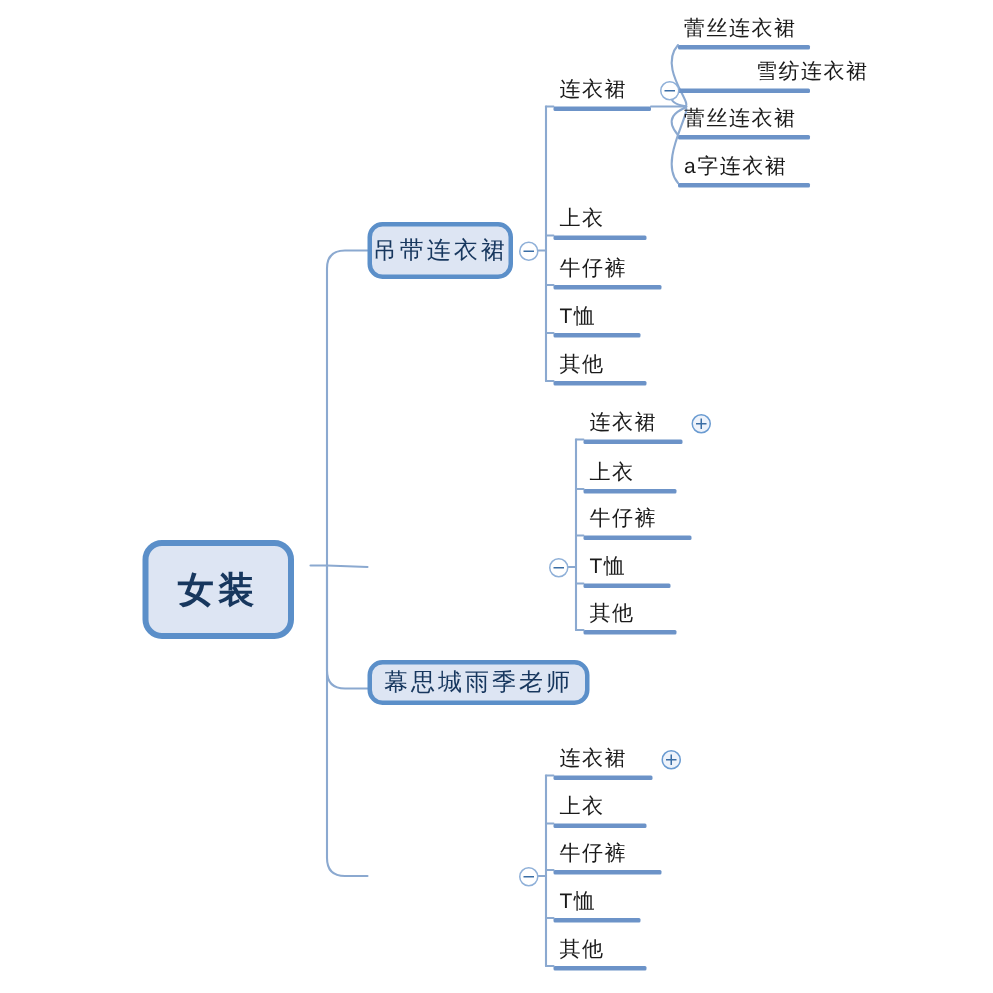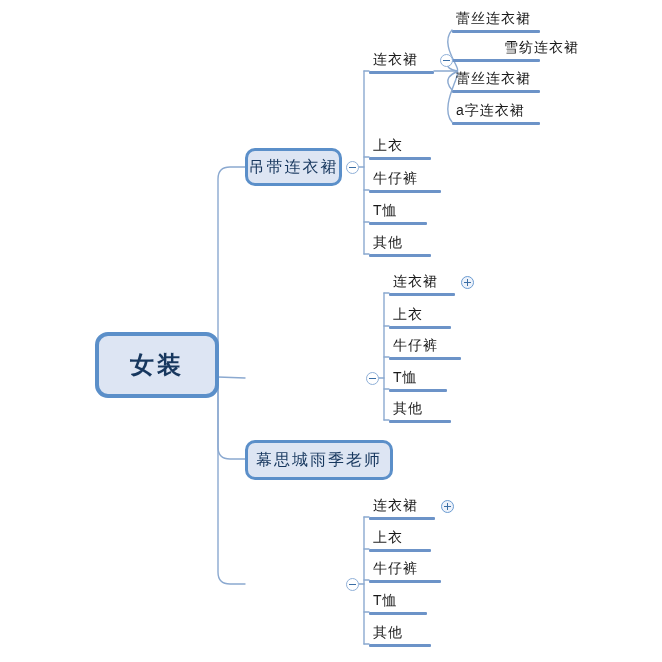--- a/index.html
+++ b/index.html
@@ -146,21 +146,21 @@
       <rect x="369" y="517" width="66" height="3" fill="#6c93c8" rx="1"></rect>
       <path d="M 364 549 L 369 549" fill="none" stroke="#8ba9d0" stroke-width="1.4" stroke-linecap="round"></path>
       <rect x="369" y="549" width="62" height="3" fill="#6c93c8" rx="1"></rect>
       <path d="M 364 580 L 369 580" fill="none" stroke="#8ba9d0" stroke-width="1.4" stroke-linecap="round"></path>
       <rect x="369" y="580" width="72" height="3" fill="#6c93c8" rx="1"></rect>
       <path d="M 364 612 L 369 612" fill="none" stroke="#8ba9d0" stroke-width="1.4" stroke-linecap="round"></path>
       <rect x="369" y="612" width="58" height="3" fill="#6c93c8" rx="1"></rect>
       <path d="M 364 644 L 369 644" fill="none" stroke="#8ba9d0" stroke-width="1.4" stroke-linecap="round"></path>
       <rect x="369" y="644" width="62" height="3" fill="#6c93c8" rx="1"></rect>
     </svg>
-<div class="node-box root" style="left: 95px; top: 332px; width: 124px; height: 66px;">
+<div class="node-box root" style="left: 95px; top: 360px; width: 101px; height: 66px;">
       <span>女装</span>
     </div>
     <div class="node-box branch" style="left: 245px; top: 148px; width: 97px; height: 38px;">
       <span>吊带连衣裙</span>
     </div>
     <div class="toggle" style="left: 346px; top: 160.5px;"></div>
     <div class="node-line" style="left: 369px; top: 49px; width: 65px; height: 22px;">
       <span>连衣裙</span>
     </div>
     <div class="toggle" style="left: 440px; top: 54px;"></div>
@@ -198,21 +198,21 @@
     </div>
     <div class="node-line" style="left: 389px; top: 335px; width: 72px; height: 22px;">
       <span>牛仔裤</span>
     </div>
     <div class="node-line" style="left: 389px; top: 367px; width: 58px; height: 22px;">
       <span>T恤</span>
     </div>
     <div class="node-line" style="left: 389px; top: 398px; width: 62px; height: 22px;">
       <span>其他</span>
     </div>
-    <div class="node-box branch" style="left: 245px; top: 440px; width: 148px; height: 40px;">
+    <div class="node-box branch" style="left: 245px; top: 440px; width: 148px; height: 30px;">
       <span>幕思城雨季老师</span>
     </div>
     <div class="toggle" style="left: 346px; top: 577.5px;"></div>
     <div class="node-line" style="left: 369px; top: 495px; width: 66px; height: 22px;">
       <span>连衣裙</span>
     </div>
     <div class="toggle plus" style="left: 441px; top: 500px;"></div>
     <div class="node-line" style="left: 369px; top: 527px; width: 62px; height: 22px;">
       <span>上衣</span>
     </div>

